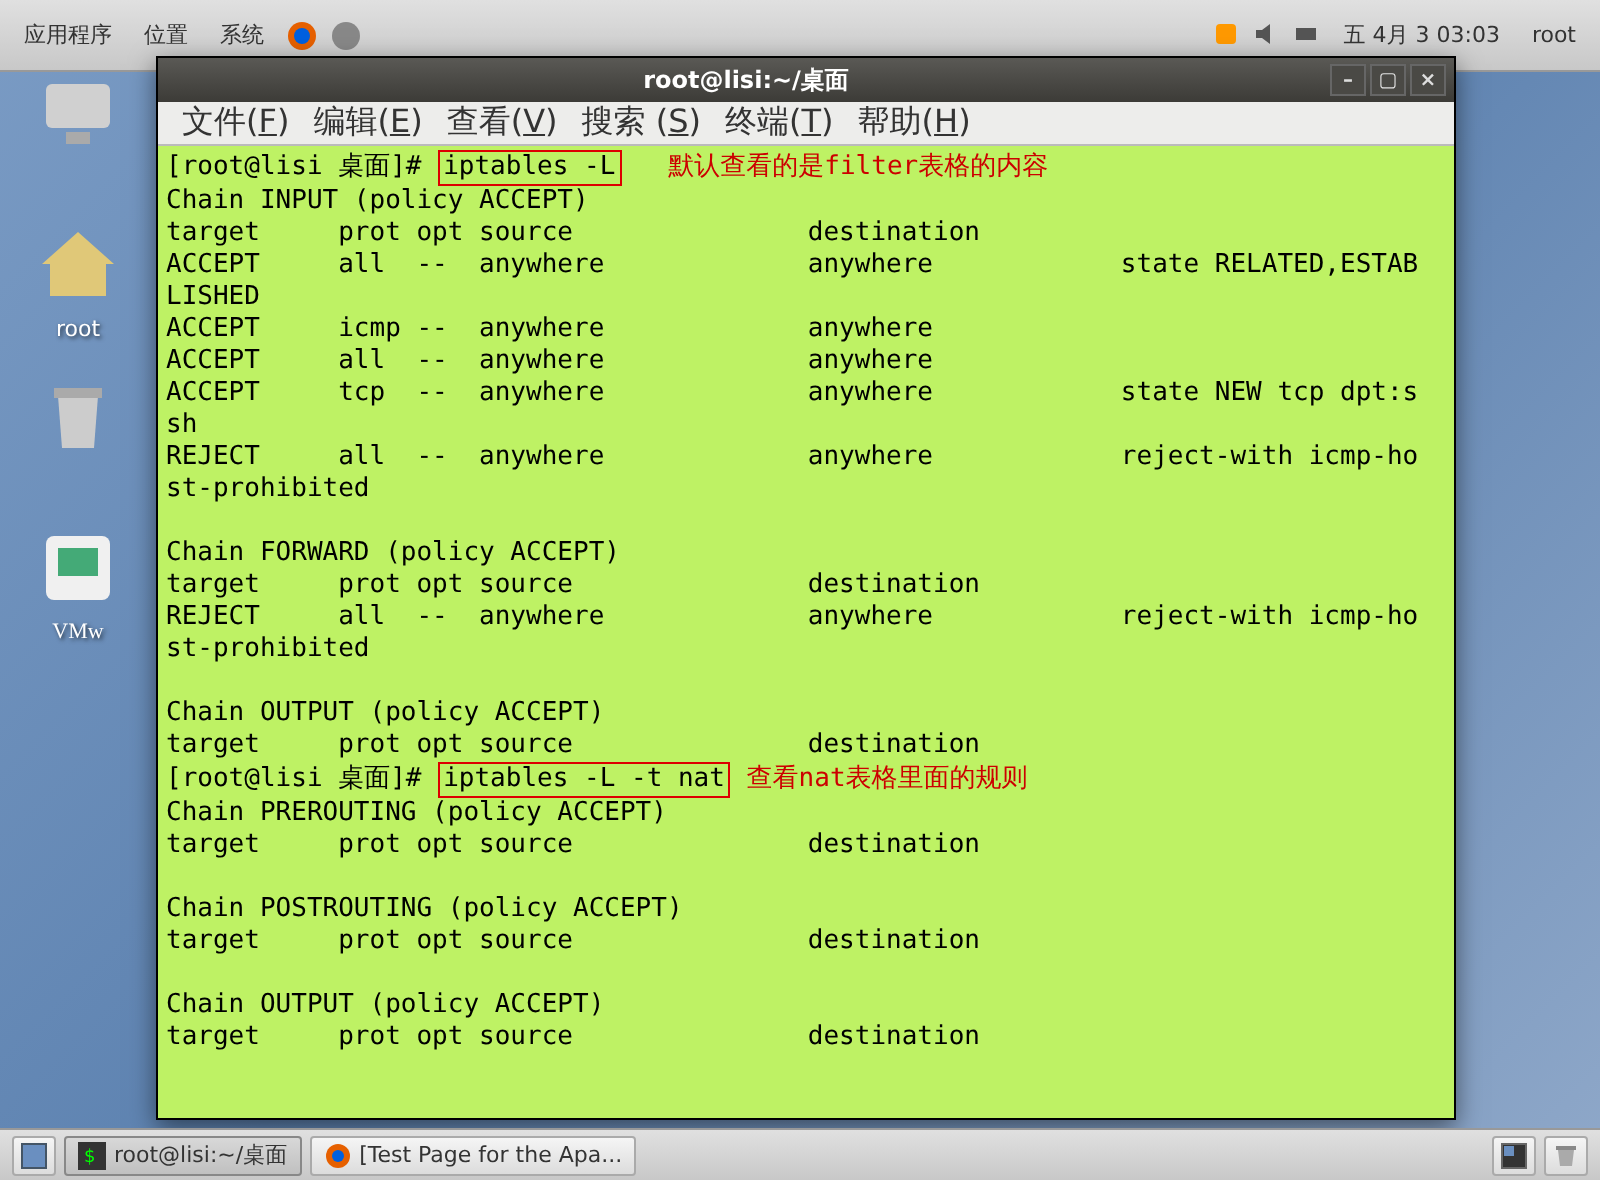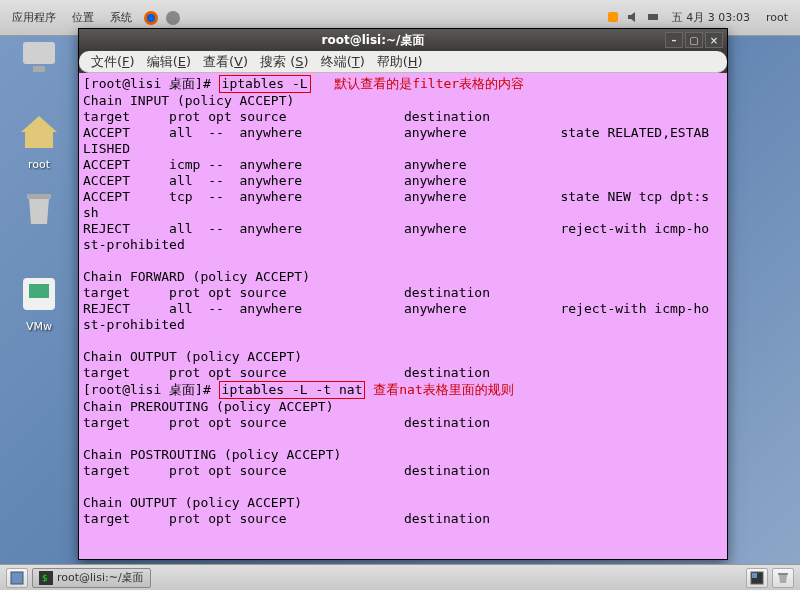--- a/index.html
+++ b/index.html
@@ -66,27 +66,26 @@
   cursor: pointer;
 }
 .menubar {
   height: 22px;
   background: #ededeb;
   border-bottom: 1px solid #bbb;
   display: flex;
   align-items: center;
   padding: 0 6px;
   color: #333;
-  font-size: 13px;
-  border-radius: 10px;
+  font-size: 16px;
 }
 .menubar .menu { padding: 0 6px; cursor: pointer; }
 .terminal {
   flex: 1;
-  background: #f0abfc;
+  background: #bef264;
   color: #000;
   font-family: "DejaVu Sans Mono", monospace;
   font-size: 13px;
   line-height: 16px;
   padding: 2px 4px;
   overflow: hidden;
   white-space: pre;
   position: relative;
 }
 .hl-box {
@@ -189,21 +188,21 @@
         <polygon points="24,8 42,24 38,24 38,40 10,40 10,24 6,24" fill="#e0c878"></polygon>
       </svg></div>
   <span>root  </span>
 </div>
 <div class="desktop-icon" style="left:4px; top:184px;">
   <div class="icon-img"><svg width="48" height="48">
         <path d="M14 14 L34 14 L32 40 L16 40 Z" fill="#ccc"></path>
         <rect x="12" y="10" width="24" height="5" fill="#aaa"></rect>
       </svg></div>
 </div>
-<div class="desktop-icon" style="left:4px; top:270px;">
+<div class="desktop-icon" style="left:4px; top:260px;font-family:Liberation Serif, serif;">
   <div class="icon-img"><svg width="48" height="48">
         <rect x="8" y="8" width="32" height="32" rx="4" fill="#f0f0f0"></rect>
         <rect x="14" y="14" width="20" height="14" fill="#4a7"></rect>
       </svg></div>
   <span>VMw</span>
 </div>
 
 <div class="window">
   <div class="titlebar">
     <span class="title">root@lisi:~/桌面</span>
@@ -255,20 +254,27 @@
         <rect x="1" y="1" width="12" height="12" fill="#6a8fc0" stroke="#456"></rect>
       </svg>
   </span>
   <span class="task-btn active">
     <span class="ticon"><svg width="14" height="14">
           <rect width="14" height="14" fill="#333"></rect>
           <text x="3" y="10" font-size="9" fill="#0f0">$</text>
         </svg></span>
     <span>root@lisi:~/桌面</span>
   </span>
+  <span class="task-btn">
+    <span class="ticon"><svg width="14" height="14">
+          <circle cx="7" cy="7" r="6" fill="#e66000"></circle>
+          <circle cx="7" cy="7" r="3" fill="#0060df"></circle>
+        </svg></span>
+    <span>[Test Page for the Apa...</span>
+  </span>
   <span class="spacer" style="flex:1"></span>
   <span class="show-desktop">
     <svg width="14" height="14">
         <rect x="1" y="1" width="12" height="12" fill="#333" stroke="#666"></rect>
         <rect x="2" y="2" width="5" height="5" fill="#6a8fc0"></rect>
       </svg>
   </span>
   <span class="show-desktop">
     <svg width="14" height="14">
         <path d="M3 4 L11 4 L10 12 L4 12 Z" fill="#aaa"></path>

